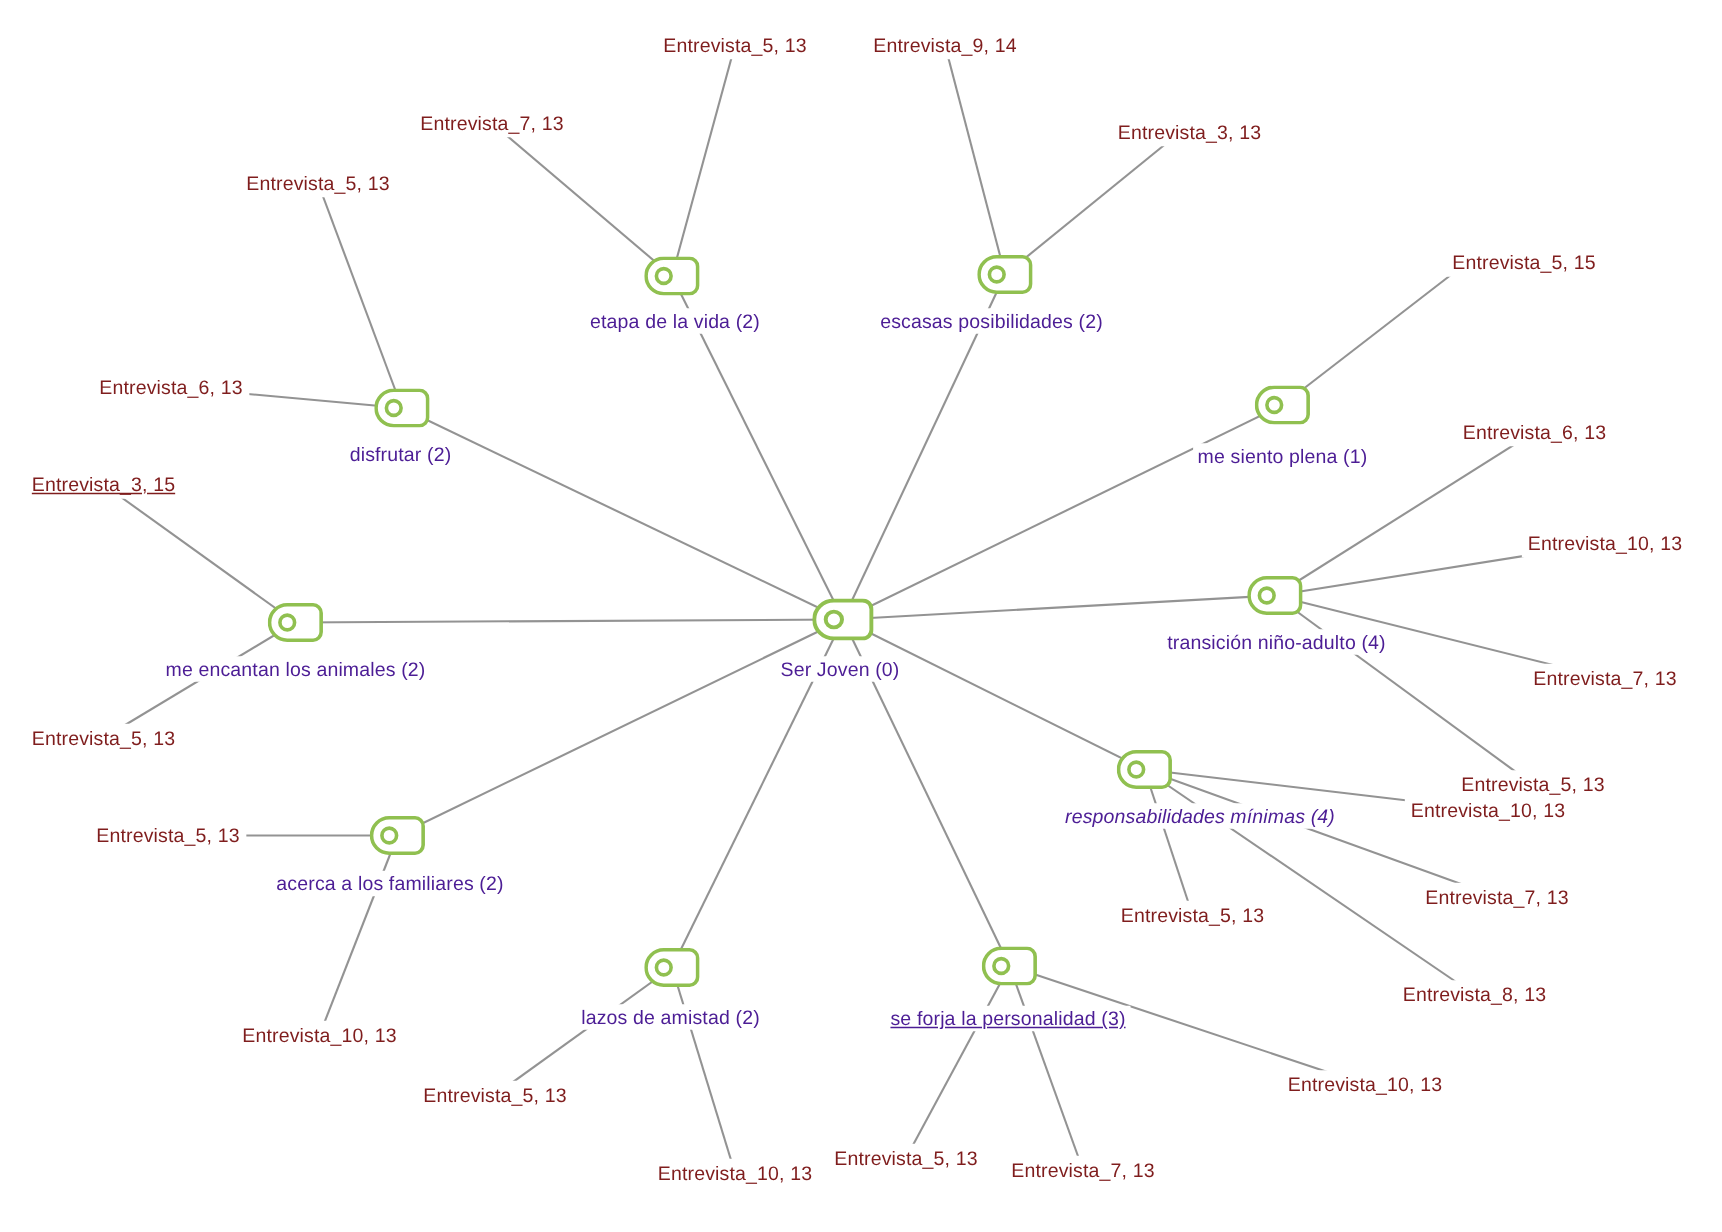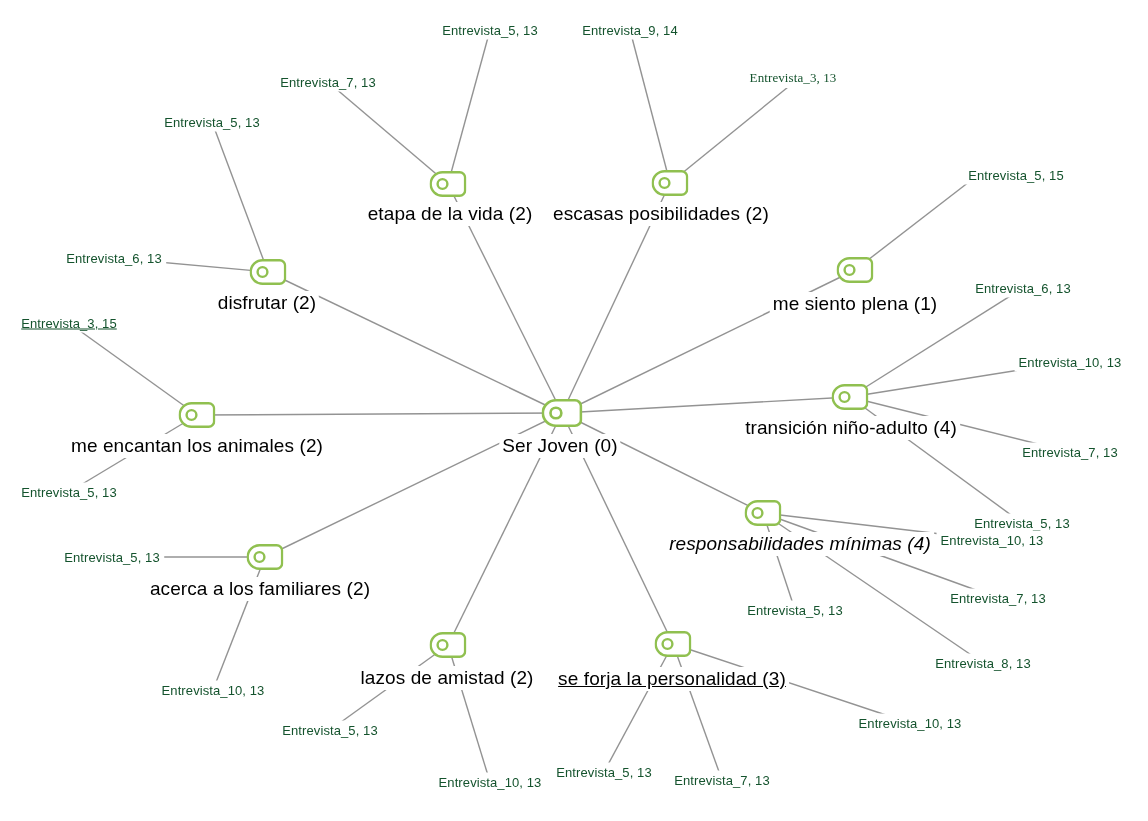--- a/index.html
+++ b/index.html
@@ -17,40 +17,40 @@
     width: 1148px; height: 821px;
     z-index: 0;
   }
   .quote-label {
     position: absolute;
     transform: translate(-50%, -50%);
     z-index: 1;
     background: #ffffff;
     padding: 2px 4px;
     font-size: 13px;
-    color: #14532d;
+    color: #7f1d1d;
     white-space: nowrap;
     letter-spacing: 0.1px;
   }
   .code-node {
     position: absolute;
     z-index: 2;
   }
   .code-icon {
     position: absolute;
     transform: translate(-50%, -50%);
     display: block;
   }
   .code-label {
     position: absolute;
     transform: translate(-50%, -50%);
     background: #ffffff;
     padding: 1px 3px;
-    font-size: 19px;
-    color: #000000;
+    font-size: 13px;
+    color: #4c1d95;
     white-space: nowrap;
     letter-spacing: 0.1px;
   }
 </style>
 </head>
 <body>
 
 <div id="canvas">
   <svg id="edge-layer" width="1148" height="821" viewBox="0 0 1148 821">
       <line x1="562" y1="413" x2="448" y2="184" stroke="#939393" stroke-width="1.4"></line>
@@ -184,21 +184,21 @@
         <svg class="code-icon" width="37" height="26" viewBox="0 0 37 26" preserveAspectRatio="none" style="left:50%;top:50%;">
           <path d="M13 1.2 H30.2 A5.4 5.4 0 0 1 35.6 6.6 V19.4 A5.4 5.4 0 0 1 30.2 24.8 H13 A11.8 11.8 0 0 1 13 1.2 Z" fill="#ffffff" stroke="#90c050" stroke-width="2.4"></path>
           <circle cx="13" cy="13" r="4.9" fill="#ffffff" stroke="#90c050" stroke-width="2.4"></circle>
         </svg>
       </div>
       <div class="code-label" style="left: 672px; top: 679px; text-decoration: underline;">se forja la personalidad (3)</div>
     </div>
     <div class="quote-label" style="left: 490px; top: 30px;">Entrevista_5, 13</div>
     <div class="quote-label" style="left: 328px; top: 82px;">Entrevista_7, 13</div>
     <div class="quote-label" style="left: 630px; top: 30px;">Entrevista_9, 14</div>
-    <div class="quote-label" style="left: 793px; top: 78px; font-family: Liberation Serif, serif;">Entrevista_3, 13</div>
+    <div class="quote-label" style="left: 793px; top: 88px;">Entrevista_3, 13</div>
     <div class="quote-label" style="left: 212px; top: 122px;">Entrevista_5, 13</div>
     <div class="quote-label" style="left: 114px; top: 258px;">Entrevista_6, 13</div>
     <div class="quote-label" style="left: 978px; top: 175px; margin-left: 38px;">Entrevista_5, 15</div>
     <div class="quote-label" style="left: 69px; top: 323px; text-decoration: underline;">Entrevista_3, 15</div>
     <div class="quote-label" style="left: 69px; top: 492px;">Entrevista_5, 13</div>
     <div class="quote-label" style="left: 1023px; top: 288px;">Entrevista_6, 13</div>
     <div class="quote-label" style="left: 1070px; top: 362px;">Entrevista_10, 13</div>
     <div class="quote-label" style="left: 1070px; top: 452px;">Entrevista_7, 13</div>
     <div class="quote-label" style="left: 1022px; top: 523px;">Entrevista_5, 13</div>
     <div class="quote-label" style="left: 992px; top: 540px;">Entrevista_10, 13</div>

